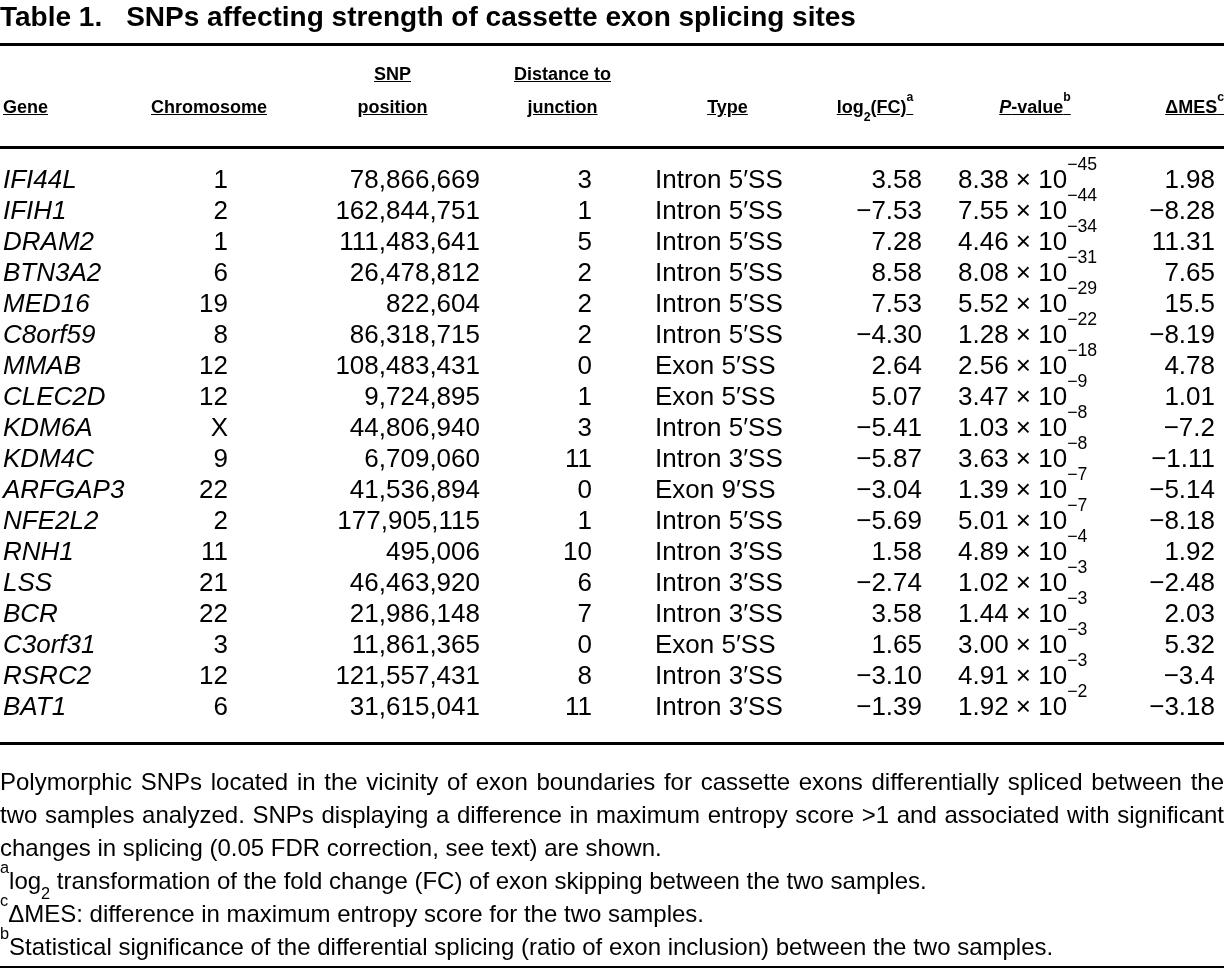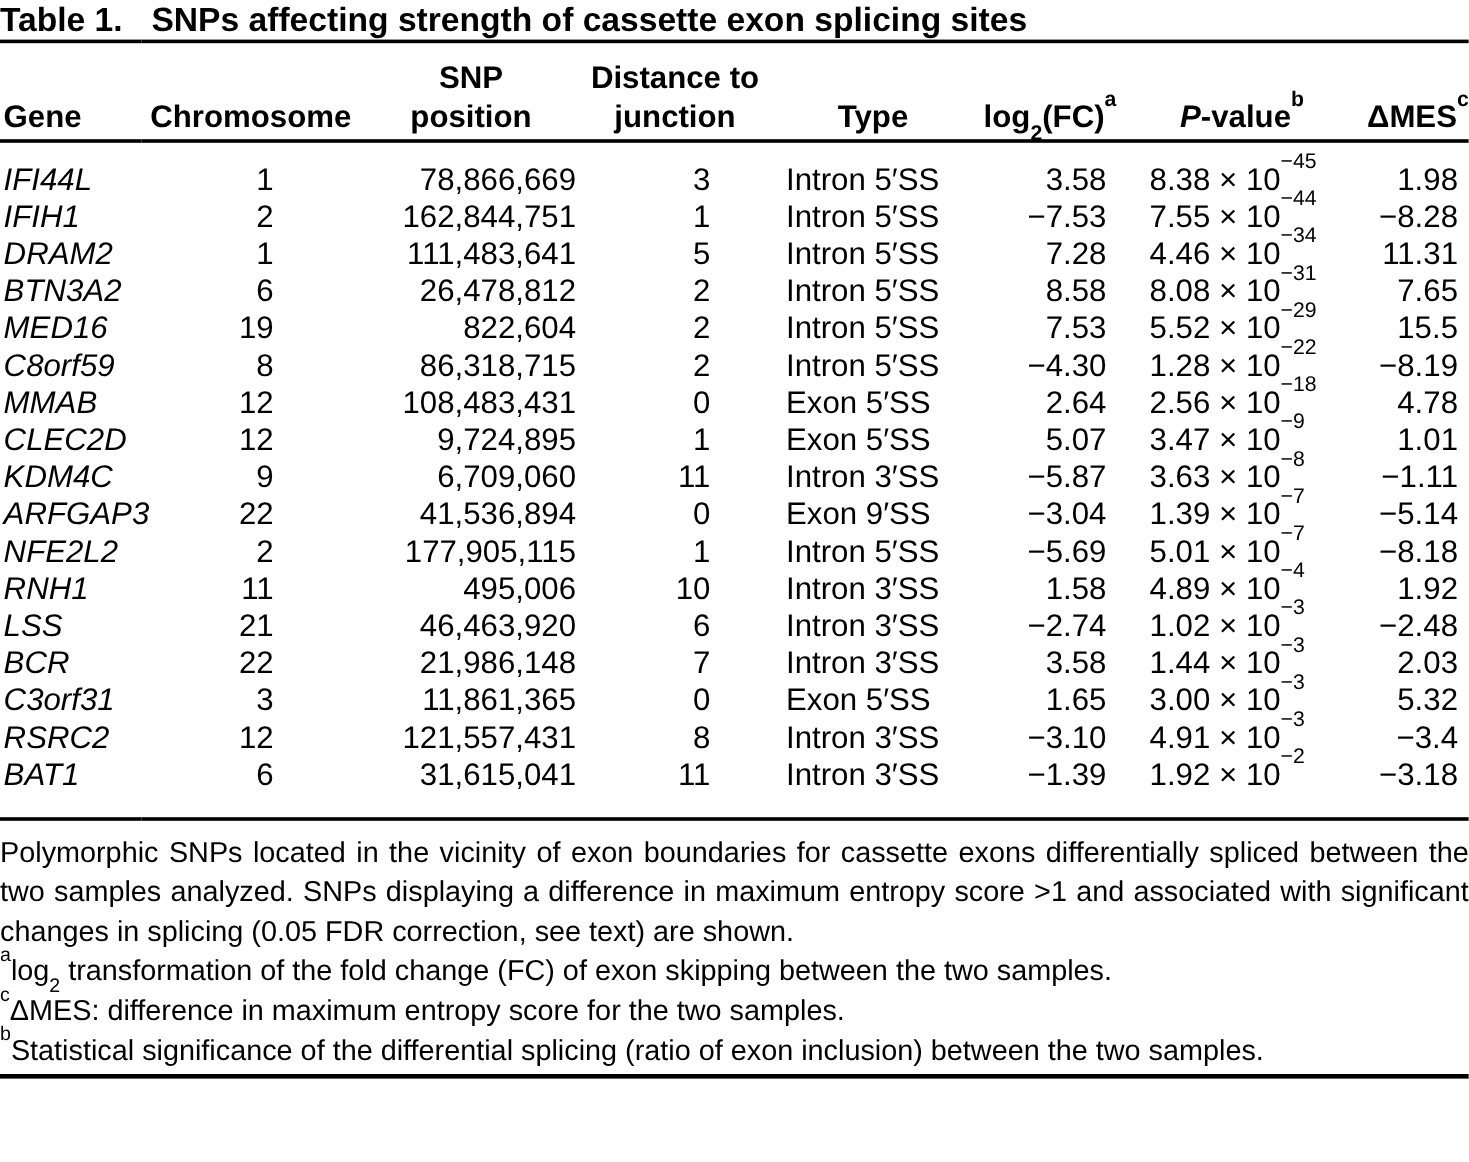--- a/index.html
+++ b/index.html
@@ -6,41 +6,42 @@
   body {
     width: 1224px;
     color: #000;
     font-family: "Liberation Sans", "DejaVu Sans", sans-serif;
     -webkit-font-smoothing: antialiased;
   }
   .page { width: 1224px; }
 
   
   .title-row {
-    height: 33px;
+    height: 43px;
     line-height: 33px;
     font-size: 28px;
     font-weight: bold;
     white-space: nowrap;
   }
   .title-label { margin-right: 24px; }
 
   
   table.snp {
     width: 1224px;
     table-layout: fixed;
     border-collapse: collapse;
     border-top: 3px solid #000;
   }
   thead th {
     border-bottom: 3px solid #000;
     vertical-align: bottom;
-    font-size: 26px;
+    font-size: 18px;
     font-weight: bold;
-    padding: 12px 0 2px 0;
+    padding: 12px 0 22px 0;
+    text-decoration: underline;
   }
   thead th .hl { line-height: 33px; }
   tbody td {
     height: 31px;
     line-height: 31px;
     font-size: 26px;
     padding: 0;
     white-space: nowrap;
   }
   
@@ -59,21 +60,21 @@
 
   tbody.spacer-top td    { height: 15px; }
   tbody.spacer-bottom td { height: 20px; border-bottom: 3px solid #000; }
 
   sup { font-size: 0.68em; position: relative; top: -0.45em; line-height: 0; }
   sub { font-size: 0.68em; position: relative; top: 0.28em;  line-height: 0; }
   .it { font-style: italic; }
 
   
   .footnotes {
-    padding-top: 10px;
+    padding-top: 20px;
     font-size: 24px;
     line-height: 33px;
   }
   .footnotes p { margin: 0; }
   .fn-general { text-align: justify; }
   .bottom-rule {
     margin-top: 3px;
     height: 4px;
     background: #000;
   }
@@ -208,20 +209,30 @@
           <td class="c-gene">CLEC2D</td>
           <td class="c-chr">12</td>
           <td class="c-pos">9,724,895</td>
           <td class="c-dist">1</td>
           <td class="c-type">Exon 5′SS</td>
           <td class="c-fc">5.07</td>
           <td class="c-pval"><span>3.47 × 10</span><sup>−9</sup></td>
           <td class="c-mes">1.01</td>
         </tr>
         <tr>
+          <td class="c-gene">KDM6A</td>
+          <td class="c-chr">X</td>
+          <td class="c-pos">44,806,940</td>
+          <td class="c-dist">3</td>
+          <td class="c-type">Intron 5′SS</td>
+          <td class="c-fc">−5.41</td>
+          <td class="c-pval"><span>1.03 × 10</span><sup>−8</sup></td>
+          <td class="c-mes">−7.2</td>
+        </tr>
+        <tr>
           <td class="c-gene">KDM4C</td>
           <td class="c-chr">9</td>
           <td class="c-pos">6,709,060</td>
           <td class="c-dist">11</td>
           <td class="c-type">Intron 3′SS</td>
           <td class="c-fc">−5.87</td>
           <td class="c-pval"><span>3.63 × 10</span><sup>−8</sup></td>
           <td class="c-mes">−1.11</td>
         </tr>
         <tr>

